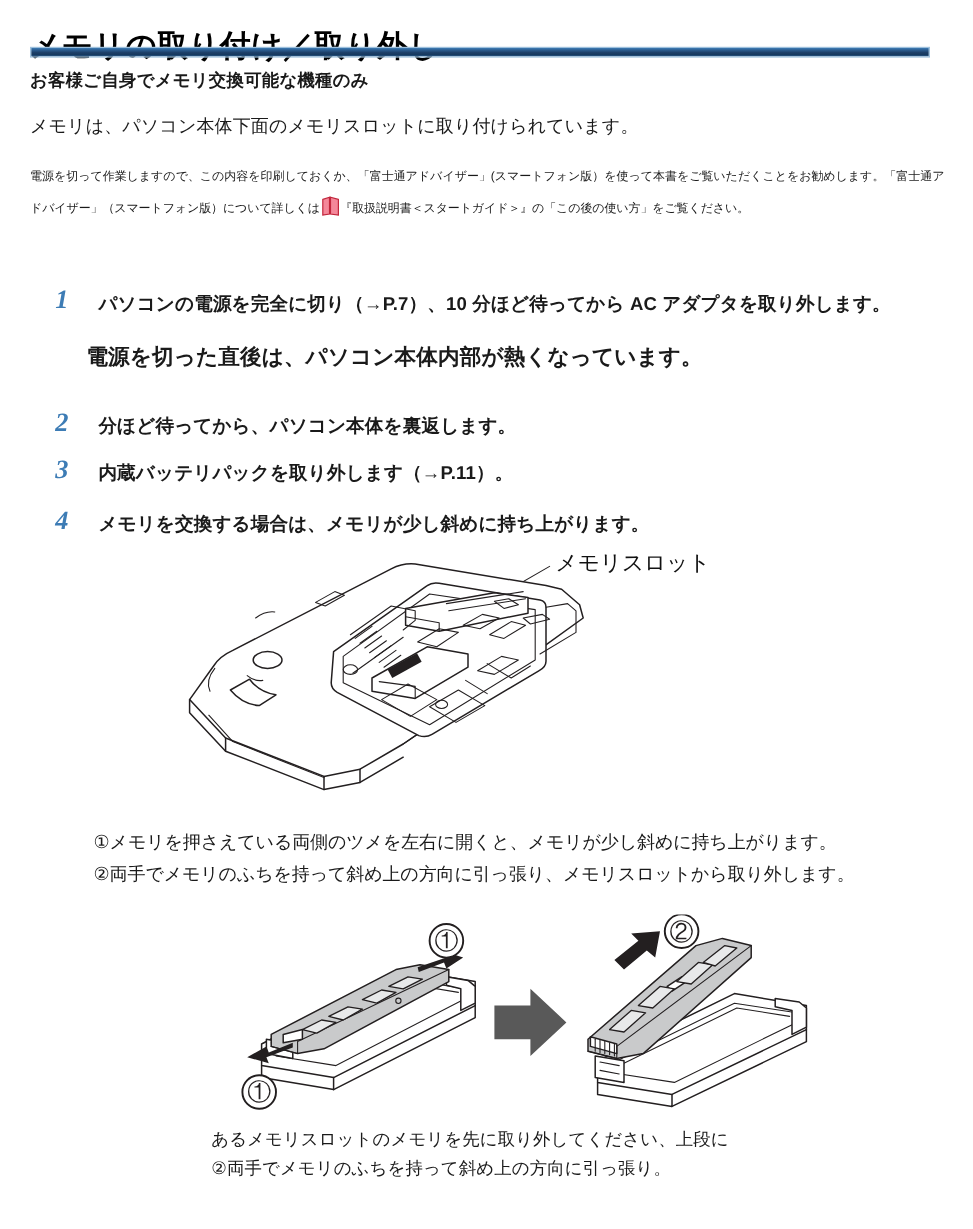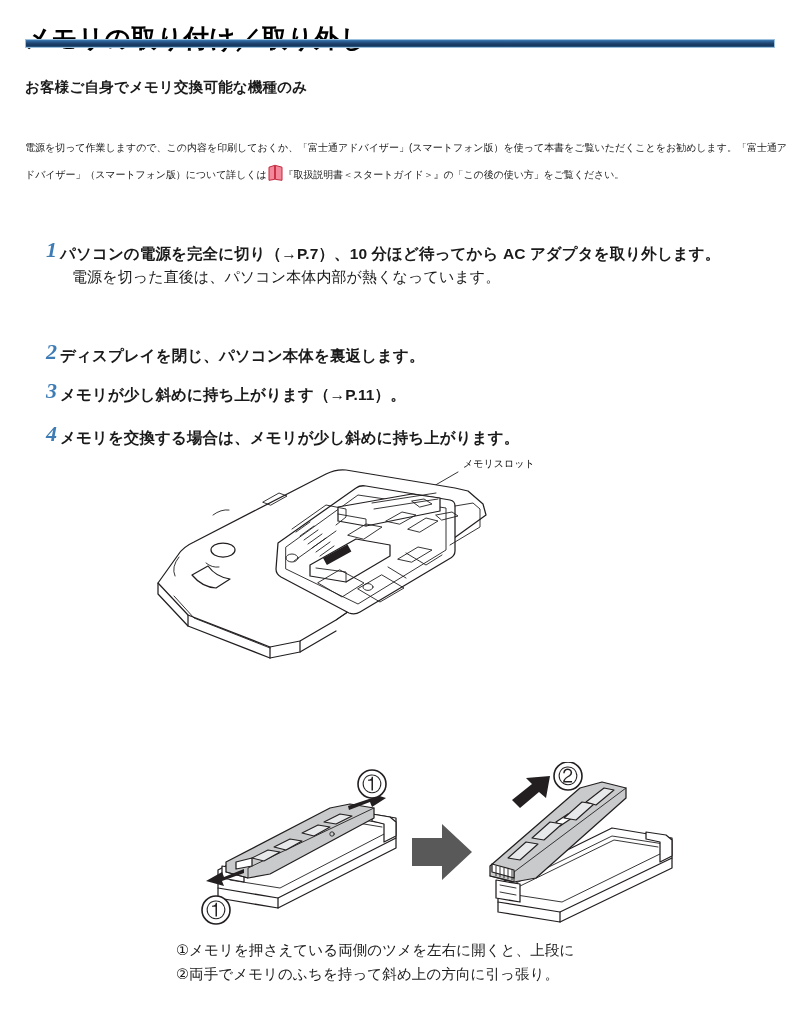--- a/index.html
+++ b/index.html
@@ -49,21 +49,20 @@
   }
 
   
   .subhead {
     position: absolute;
     left: 25px;
     top: 58px;
     font-size: 14.5px;
     font-weight: bold;
     letter-spacing: 0.2px;
-    margin-top: 20px;
   }
   .intro-1 {
     position: absolute;
     left: 25px;
     top: 96px;
     font-size: 15px;
     letter-spacing: 0.1px;
   }
   .intro-2 {
     position: absolute;
@@ -97,53 +96,53 @@
     font-family: "Liberation Serif", "DejaVu Serif", serif;
     font-size: 22px;
     font-style: italic;
     font-weight: bold;
     color: #3d7cb5;
     text-align: left;
     line-height: 1.2;
   }
   .step .txt {
     display: block;
-    margin-left: 14px;
+    margin-left: 36px;
     font-size: 15.5px;
     font-weight: bold;
     line-height: 27px;
     letter-spacing: 0.1px;
   }
   .step .sub {
     display: block;
     margin-left: 26px;
-    margin-top: 1px;
-    font-size: 15px;
-    font-weight: normal;
+    margin-top: 18px;
+    font-size: 18px;
+    font-weight: bold;
     letter-spacing: 0.1px;
   }
 
   #step-1 { top: 240px; }
   #step-2 { top: 342px; }
   #step-3 { top: 381px; }
   #step-4 { top: 424px; }
 
   
   .laptop-figure {
     position: absolute;
     left: 150px;
     top: 455px;
     width: 520px;
     height: 215px;
   }
   .callout-label {
     position: absolute;
     left: 313px;
     top: 2px;
-    font-size: 10px;
+    font-size: 18px;
     color: #111;
     white-space: nowrap;
   }
 
   
   .proc-text {
     position: absolute;
     left: 78px;
     top: 690px;
     width: 712px;
@@ -182,41 +181,42 @@
 </head>
 <body>
 
 <div class="page">
 
   <h1 class="page-title">メモリの取り付け／取り外し</h1>
   <div class="title-rule"></div>
 
   <div class="subhead">お客様ご自身でメモリ交換可能な機種のみ</div>
 
+  <div class="intro-1">メモリは、パソコン本体下面のメモリスロットに取り付けられています。</div>
 
   <p class="intro-2"><span>電源を切って作業しますので、この内容を印刷しておくか、「富士通アドバイザー」(スマートフォン版）を使って本書をご覧いただくことをお勧めします。「富士通アドバイザー」（スマートフォン版）について詳しくは</span><span class="book-icon"><svg width="15" height="17" viewBox="0 0 15 17" xmlns="http://www.w3.org/2000/svg">
         <path d="M1 3.2 L6.6 1.4 L6.6 15.4 L1 16.3 Z" fill="#f4889a" stroke="#c2263c" stroke-width="1"></path>
         <path d="M14 3.2 L7.4 1.4 L7.4 15.4 L14 16.3 Z" fill="#f4889a" stroke="#c2263c" stroke-width="1"></path>
         <path d="M6.6 1.4 L7.4 1.4" stroke="#c2263c" stroke-width="1"></path>
       </svg></span><span>『取扱説明書＜スタートガイド＞』の「この後の使い方」をご覧ください。</span></p>
 
   <div class="step" id="step-1">
     <span class="num">1</span>
     <span class="txt">パソコンの電源を完全に切り（→P.7）、10 分ほど待ってから AC アダプタを取り外します。</span>
     <span class="sub">電源を切った直後は、パソコン本体内部が熱くなっています。</span>
   </div>
 
   <div class="step" id="step-2">
     <span class="num">2</span>
-    <span class="txt">ディスプレイを閉じ、パソコン本体を裏返します。</span>
+    <span class="txt">分ほど待ってから、パソコン本体を裏返します。</span>
   </div>
 
   <div class="step" id="step-3">
     <span class="num">3</span>
-    <span class="txt">メモリが少し斜めに持ち上がります（→P.11）。</span>
+    <span class="txt">内蔵バッテリパックを取り外します（→P.11）。</span>
   </div>
 
   <div class="step" id="step-4">
     <span class="num">4</span>
     <span class="txt">メモリを交換する場合は、メモリが少し斜めに持ち上がります。</span>
   </div>
 
   <div class="laptop-figure">
     <div class="callout-label">メモリスロット</div>
 
@@ -279,20 +279,24 @@
       <path class="ln-thin" d="M248 104 L268 92 L282 95 L262 107 Z"></path>
 
       <path class="ln-thin" d="M305 51 L323 48 L330 54 L330 72 L300 90"></path>
       <path class="ln-thin" d="M262 46 L274 44 L282 49 L270 52 Z"></path>
       <path class="ln-thin" d="M286 60 L302 57 L308 61 L292 65 Z"></path>
       <path class="ln-thin" d="M256 98 L276 110 L292 100"></path>
       <path class="ln-thin" d="M238 112 L256 123"></path>
     </svg>
   </div>
 
+  <div class="proc-text">
+    <div>①メモリを押さえている両側のツメを左右に開くと、メモリが少し斜めに持ち上がります。</div>
+    <div>②両手でメモリのふちを持って斜め上の方向に引っ張り、メモリスロットから取り外します。</div>
+  </div>
 
   <div class="memory-figure">
     <svg width="560" height="170" viewBox="0 0 560 170" xmlns="http://www.w3.org/2000/svg">
 
       <g>
 
         <path class="fill-w" d="M58 108 L176 46 L236 56 L236 76 L118 136 L58 126 Z"></path>
         <path class="ln" d="M58 126 L58 136 L118 146 L118 136"></path>
         <path class="ln" d="M118 146 L236 86 L236 76"></path>
 
@@ -370,17 +374,17 @@
 
         <g>
           <circle cx="408" cy="14" r="14" fill="#ffffff" stroke="#231f20" stroke-width="1.6"></circle>
           <text x="408" y="21" text-anchor="middle" font-family="'Liberation Serif',serif" font-size="20" fill="#231f20">②</text>
         </g>
       </g>
     </svg>
   </div>
 
   <div class="note-text">
-    <div>①メモリを押さえている両側のツメを左右に開くと、上段に</div>
+    <div>あるメモリスロットのメモリを先に取り外してください、上段に</div>
     <div>②両手でメモリのふちを持って斜め上の方向に引っ張り。</div>
   </div>
 
 </div>
 
 </body></html>

